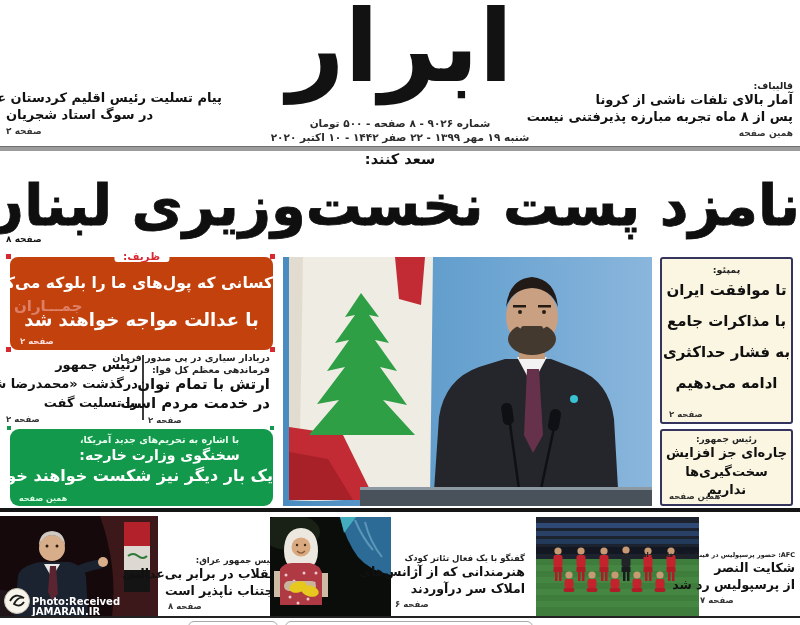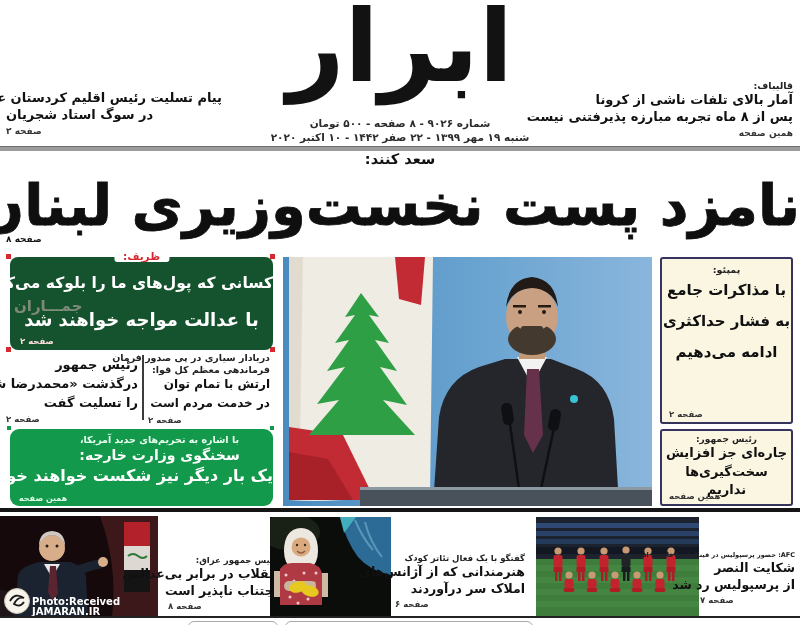--- a/index.html
+++ b/index.html
@@ -23,34 +23,34 @@
   .top-right .t { font-size:13px; font-weight:bold; line-height:17px; }
   .kicker-sm { font-size:9.5px; font-weight:bold; color:#222; }
   .page-ref { font-size:9px; font-weight:bold; color:#333; margin-top:3px; }
 
   
   .lead-kicker { left:0; top:151px; width:800px; font-size:14.5px; font-weight:bold; }
   .headline { left:0; top:165px; width:800px; font-size:56px; font-weight:bold; color:#0f0f0f; -webkit-text-stroke:0.8px #0f0f0f; line-height:1.45; }
   .lead-page { left:6px; top:234px; font-size:9px; font-weight:bold; }
 
   
-  .red-box { left:10px; top:257px; width:263px; height:93px; background:#14532d; border-radius:8px; }
+  .red-box { left:10px; top:257px; width:263px; height:93px; background:#c2410c; border-radius:8px; }
   .red-box .pill { position:absolute; top:-7px; left:50%; transform:translateX(-50%); background:#fff; color:#d7282f; font-size:10.5px; font-weight:bold; padding:0 9px; border-radius:3px; white-space:nowrap; }
   .red-box .l1 { margin-top:17px; font-size:15.5px; font-weight:bold; color:#fff; }
   .red-box .l2 { margin-top:17px; font-size:18px; font-weight:bold; color:#fff; }
   .red-box .pg { position:absolute; bottom:4px; left:10px; font-size:8.5px; font-weight:bold; color:#ffdede; }
   .red-box .wm { position:absolute; top:40px; left:4px; font-size:15px; font-weight:bold; color:rgba(255,205,212,0.45); direction:rtl; }
   .corner-dot { width:5px; height:5px; background:#d7282f; }
   .corner-dot-green { width:4px; height:4px; background:#12994c; }
 
   
   .mid-divider { left:142px; top:355px; width:2px; height:65px; background:#3c3c3c; }
   .army-col { left:148px; top:352px; width:122px; }
   .army-col .k { font-size:9.5px; font-weight:bold; line-height:11.5px; color:#222; }
-  .army-col .t { font-size:12px; font-weight:bold; line-height:19px; }
+  .army-col .t { font-size:15px; font-weight:bold; line-height:19px; }
   .pres-col { left:6px; top:355px; width:132px; }
   .pres-col .t { font-size:13px; font-weight:bold; line-height:19px; }
   .pg-left { font-size:8.5px; font-weight:bold; color:#333; text-align:left; margin-top:2px; }
 
   
   .green-box { left:10px; top:429px; width:263px; height:77px; background:#12994c; border-radius:9px;padding-left:36px; }
   .green-box .k { margin-top:5px; font-size:9.5px; font-weight:bold; color:#eaffe f0; color:#e8ffef; }
   .green-box .sp { margin-top:2px; font-size:14px; font-weight:bold; color:#fff; }
   .green-box .t { margin-top:3px; font-size:16px; font-weight:bold; color:#fff; }
   .green-box .pg { position:absolute; bottom:3px; left:9px; font-size:8px; font-weight:bold; color:#dfffe9; }
@@ -184,20 +184,21 @@
       <line x1="272" y1="166" x2="258" y2="232" stroke="#0f1013" stroke-width="2.5"></line>
       <rect x="266" y="152" width="11" height="22" rx="5" fill="#0f1013" transform="rotate(10 271 163)"></rect>
 
       <rect x="77" y="230" width="292" height="3" fill="#8d99a2"></rect>
       <rect x="77" y="233" width="292" height="16" fill="#49525a"></rect>
     </svg>
   </div>
 
   <div class="abs side-box pompeo c">
     <div class="k nw">پمپئو:</div>
+    <div class="t nw">تا موافقت ایران</div>
     <div class="t nw">با مذاکرات جامع</div>
     <div class="t nw">به فشار حداکثری</div>
     <div class="t nw">ادامه می‌دهیم</div>
     <div class="pg">صفحه ۲</div>
   </div>
   <div class="abs side-box rouhani c">
     <div class="k nw">رئیس جمهور:</div>
     <div class="t nw">چاره‌ای جز افزایش</div>
     <div class="t nw">سخت‌گیری‌ها</div>
     <div class="t nw">نداریم</div>

